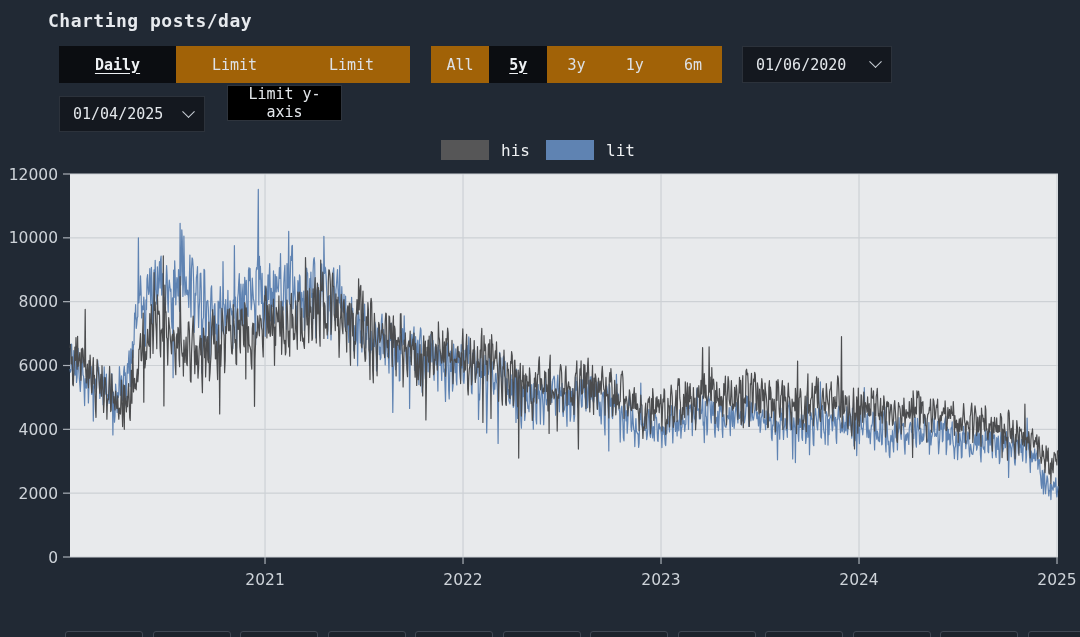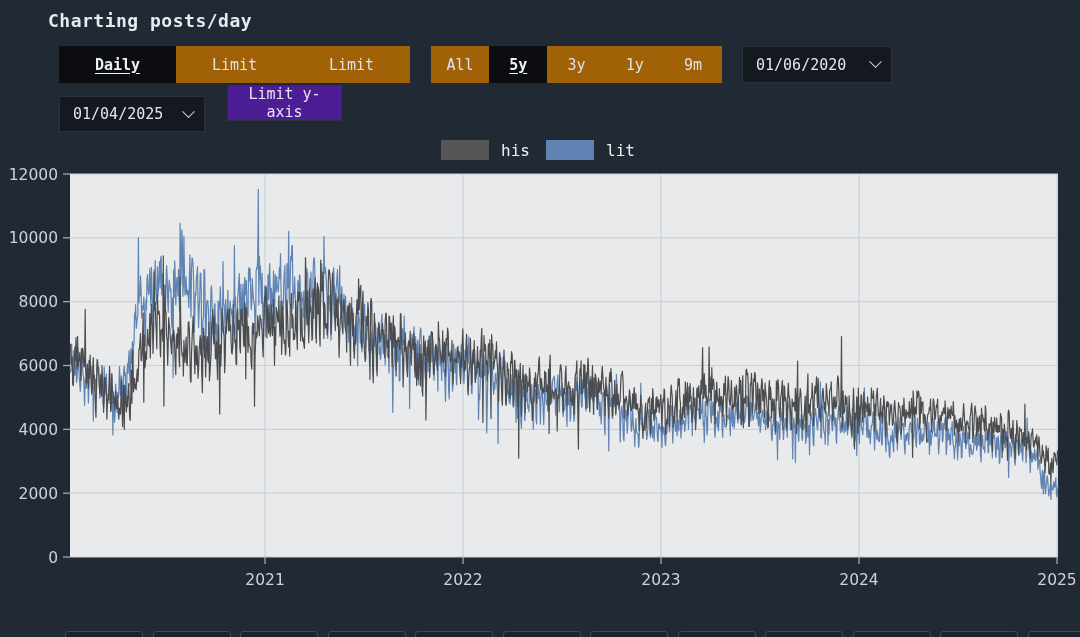--- a/index.html
+++ b/index.html
@@ -17,21 +17,21 @@
   #range-group{left:431px;top:46px;width:291px;}
   
   .select{position:absolute;display:flex;align-items:center;justify-content:space-between;
        background:#14181f;border:1px solid #2c323b;box-sizing:border-box;
        padding:0 11px 0 13px;font-size:15px;color:#e3e7eb;cursor:pointer;}
   #start-select{left:742px;top:46px;width:150px;height:37px;}
   #end-select{left:59px;top:96px;width:146px;height:36px;}
   .chev{width:8px;height:8px;border-right:1.6px solid #c9ced5;border-bottom:1.6px solid #c9ced5;
        transform:rotate(45deg) translate(-2px,-2px);margin-left:8px;}
   .btn{position:absolute;display:flex;align-items:center;justify-content:center;
-       background:#4c1d95;border:1px solid #2e343d;box-sizing:border-box;
+       background:#000000;border:1px solid #2e343d;box-sizing:border-box;
        font-size:15px;color:#e3e7eb;cursor:pointer;font-family:inherit;}
   #limit-btn{left:227px;top:85px;width:115px;height:36px;}
   
   .legend{position:absolute;left:0;top:140px;width:1080px;display:flex;
        justify-content:center;align-items:center;gap:12px;}
   .legend .swatch{display:inline-block;width:48px;height:20px;cursor:pointer;}
   .legend .legend-label{font-size:16px;color:#eef0f2;margin-right:4px;}
   
   #chart-svg{position:absolute;left:0;top:0;}
   
@@ -49,21 +49,21 @@
     <div class="seg selected">Daily</div>
     <div class="seg">Limit</div>
     <div class="seg">Limit</div>
   </div>
 
   <div class="seg-group" id="range-group">
     <div class="seg">All</div>
     <div class="seg selected">5y</div>
     <div class="seg">3y</div>
     <div class="seg">1y</div>
-    <div class="seg">9m</div>
+    <div class="seg">6m</div>
   </div>
 
   <div class="select" id="start-select">
     <span>01/06/2020</span>
     <span class="chev"></span>
   </div>
   <div class="select" id="end-select">
     <span>01/04/2025</span>
     <span class="chev"></span>
   </div>

